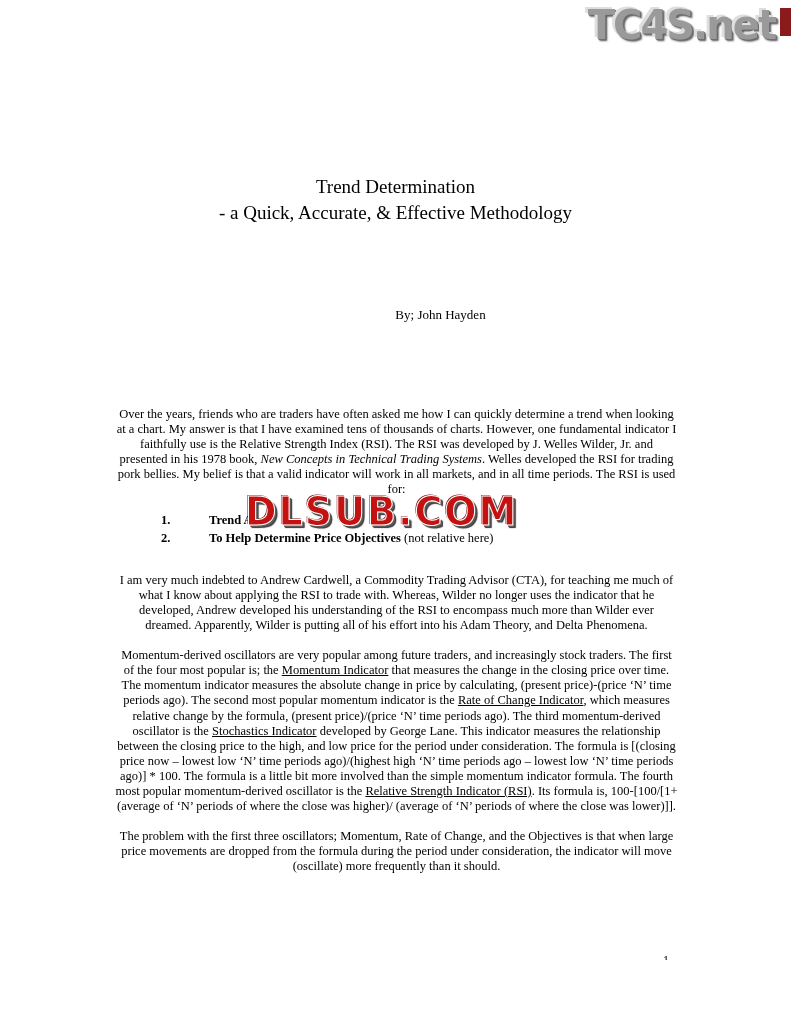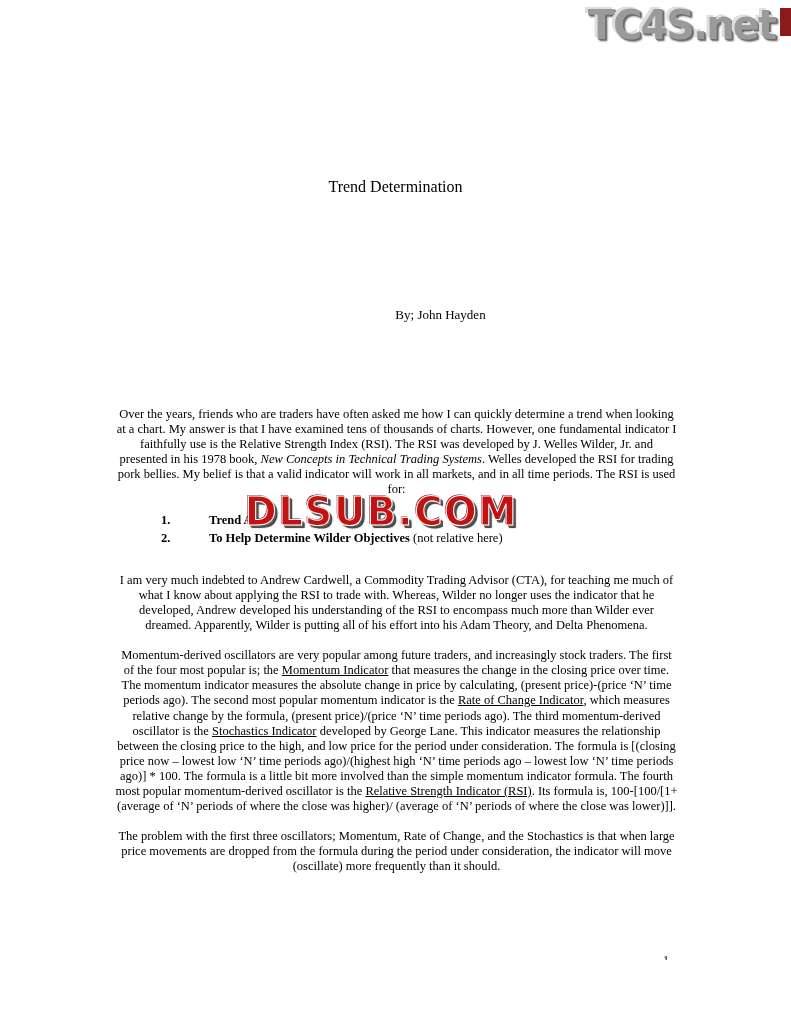--- a/index.html
+++ b/index.html
@@ -21,21 +21,21 @@
     text-shadow:-3px -2px 0 #dedede, 1px 1px 0 #6e6e6e, 2px 2px 2px #555;
   }
   .tc4s-redblock {
     position:absolute; top:8px; right:0; width:11px; height:28px;
     background:#8b1a1a;
   }
 
   
   .title {
     position:absolute; top:174px; left:0; width:791px;
-    text-align:center; font-size:16px; line-height:26px; color:#000;
+    text-align:center; font-size:19px; line-height:26px; color:#000;
   }
 
   .byline {
     position:absolute; top:307px; left:0; width:791px;
     text-align:center; font-size:13px; color:#000;padding-left:45px;
   }
 
   
   .content {
     position:absolute; left:115px; top:407px; width:563px;
@@ -84,44 +84,45 @@
 
 <div class="page">
 
   <div class="tc4s">
     <span>TC4S.net</span>
   </div>
   <div class="tc4s-redblock"></div>
 
   <div class="title">
     <div>Trend Determination</div>
+    <div>- a Quick, Accurate, &amp; Effective Methodology</div>
   </div>
 
   <div class="byline">By; John Hayden</div>
 
   <div class="content">
 
     <p><span>Over the years, friends who are traders have often asked me how I can quickly determine a trend when looking at a chart. My answer is that I have examined tens of thousands of charts. However, one fundamental indicator I faithfully use is the Relative Strength Index (RSI). The RSI was developed by J. Welles Wilder, Jr. and presented in his 1978 book, </span><span class="i">New Concepts in Technical Trading Systems</span><span>. Welles developed the RSI for trading pork bellies. My belief is that a valid indicator will work in all markets, and in all time periods.  The RSI is used for:</span></p>
 
     <div class="uses-list">
       <div class="list-item">
         <span class="num">1.</span>
         <span class="b">Trend A</span>
       </div>
       <div class="list-item">
         <span class="num">2.</span>
-        <span class="b">To Help Determine Wilder Objectives</span><span> (not relative here)</span>
+        <span class="b">To Help Determine Price Objectives</span><span> (not relative here)</span>
       </div>
     </div>
 
     <p>I am very much indebted to Andrew Cardwell, a Commodity Trading Advisor (CTA), for teaching me much of what I know about applying the RSI to trade with. Whereas, Wilder no longer uses the indicator that he developed, Andrew developed his understanding of the RSI to encompass much more than Wilder ever dreamed. Apparently, Wilder is putting all of his effort into his Adam Theory, and Delta Phenomena.</p>
 
     <p><span>Momentum-derived oscillators are very popular among future traders, and increasingly stock traders. The first of the four most popular is; the </span><span class="u">Momentum Indicator</span><span> that measures the change in the closing price over time. The momentum indicator measures the absolute change in price by calculating,  (present price)-(price ‘N’ time periods ago). The second most popular momentum indicator is the </span><span class="u">Rate of Change Indicator</span><span>, which measures relative change by the formula, (present price)/(price ‘N’ time periods ago). The third momentum-derived oscillator is the </span><span class="u">Stochastics Indicator</span><span> developed by George Lane. This indicator measures the relationship between the closing price to the high, and low price for the period under consideration. The formula is [(closing price now – lowest low ‘N’ time periods ago)/(highest high ‘N’ time periods ago – lowest low ‘N’ time periods ago)] * 100. The formula is a little bit more involved than the simple momentum indicator formula. The fourth most popular momentum-derived oscillator is the </span><span class="u">Relative Strength Indicator (RSI)</span><span>. Its formula is, 100-[100/[1+(average of ‘N’ periods of where the close was higher)/ (average of ‘N’ periods of where the close was lower)]].</span></p>
 
-    <p>The problem with the first three oscillators; Momentum, Rate of Change, and the Stochastics is that when large price movements are dropped from the formula during the period under consideration, the indicator will move (oscillate) more frequently than it should.</p>
+    <p>The problem with the first three oscillators; Momentum, Rate of Change, and the Objectives is that when large price movements are dropped from the formula during the period under consideration, the indicator will move (oscillate) more frequently than it should.</p>
 
 
   </div>
 
   <div class="watermark">DLSUB.COM</div>
 
   <div class="page-number">1</div>
 
 
 </div>

